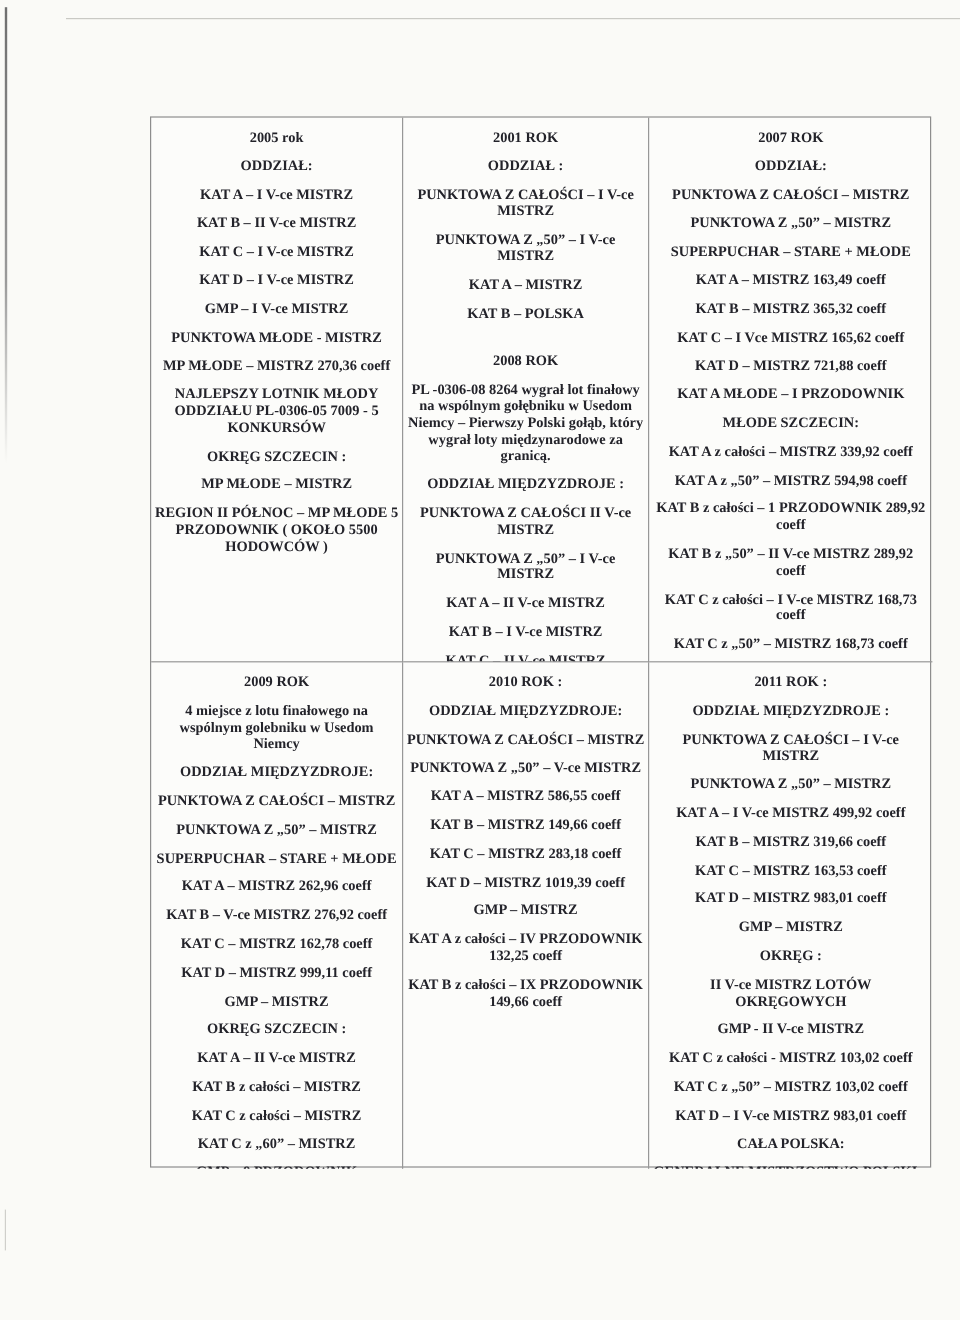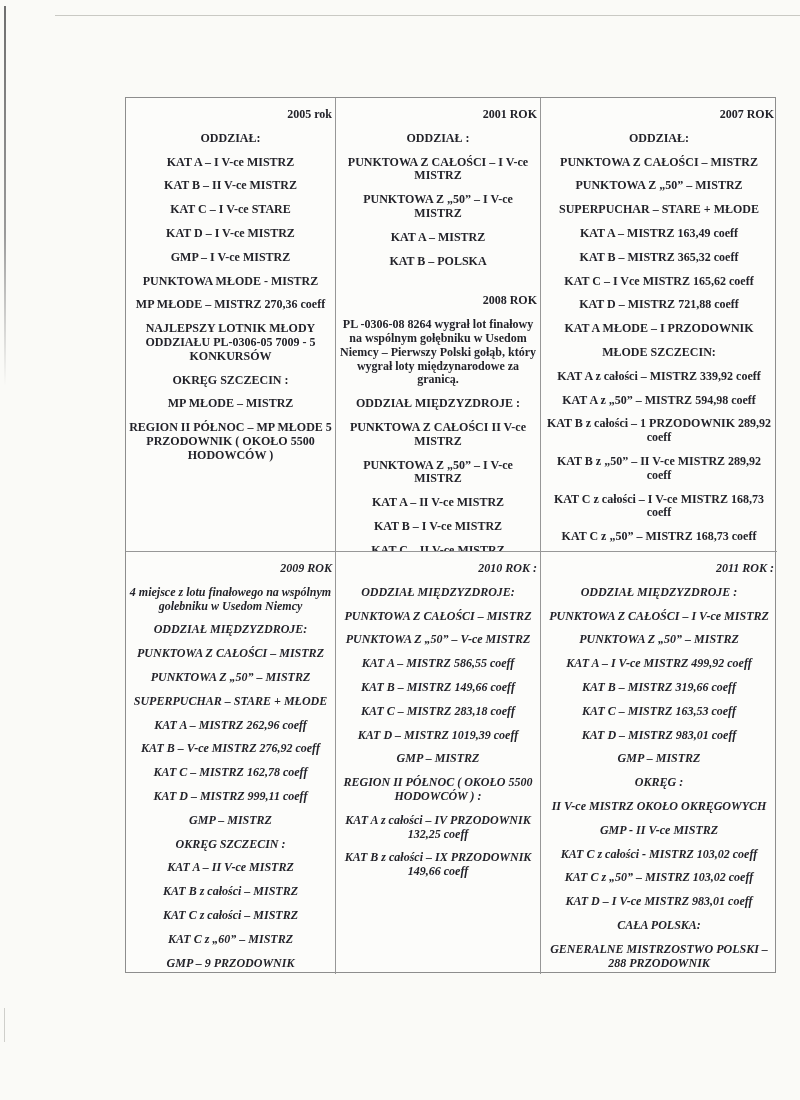--- a/index.html
+++ b/index.html
@@ -35,40 +35,40 @@
     box-sizing:border-box;
     padding:4px 3px;
     text-align:center;
     color:#23232a;
     font-weight:bold;
     font-size:12px;
     line-height:1.15;
     overflow:hidden;
   }
   .cell.last-col{border-right:none;}
-  .cell.last-row{border-bottom:none;font-style:italic;}
+  .cell.last-row{border-bottom:none;}
   .para{margin:10px 0;}
-  .para.header{margin-top:6px;text-align:right;}
+  .para.header{margin-top:6px;}
   .section + .section{margin-top:26px;}
 </style>
 </head>
 <body>
 
 <div class="scan-edge-left"></div>
 <div class="scan-edge-left-low"></div>
 <div class="scan-line-top"></div>
 
 <div class="results-table">
   <div class="cell">
       <div class="section">
         <div class="para header">2005 rok</div>
         <div class="para">ODDZIAŁ:</div>
         <div class="para">KAT A – I V-ce MISTRZ</div>
         <div class="para">KAT B – II V-ce MISTRZ</div>
-        <div class="para">KAT C – I V-ce STARE</div>
+        <div class="para">KAT C – I V-ce MISTRZ</div>
         <div class="para">KAT D – I V-ce MISTRZ</div>
         <div class="para">GMP – I V-ce MISTRZ</div>
         <div class="para">PUNKTOWA MŁODE - MISTRZ</div>
         <div class="para">MP MŁODE – MISTRZ 270,36 coeff</div>
         <div class="para">NAJLEPSZY LOTNIK MŁODY ODDZIAŁU PL-0306-05 7009 - 5 KONKURSÓW</div>
         <div class="para">OKRĘG SZCZECIN :</div>
         <div class="para">MP MŁODE – MISTRZ</div>
         <div class="para">REGION II PÓŁNOC – MP MŁODE 5 PRZODOWNIK ( OKOŁO 5500 HODOWCÓW )</div>
       </div>
     </div>
@@ -138,38 +138,37 @@
       <div class="section">
         <div class="para header">2010 ROK :</div>
         <div class="para">ODDZIAŁ MIĘDZYZDROJE:</div>
         <div class="para">PUNKTOWA Z CAŁOŚCI – MISTRZ</div>
         <div class="para">PUNKTOWA Z „50” – V-ce MISTRZ</div>
         <div class="para">KAT A – MISTRZ 586,55 coeff</div>
         <div class="para">KAT B – MISTRZ 149,66 coeff</div>
         <div class="para">KAT C – MISTRZ 283,18 coeff</div>
         <div class="para">KAT D – MISTRZ 1019,39 coeff</div>
         <div class="para">GMP – MISTRZ</div>
-        <div class="para">REGION II PÓŁNOC ( OKOŁO 5500 HODOWCÓW ) :</div>
         <div class="para">KAT A z całości – IV PRZODOWNIK 132,25 coeff</div>
         <div class="para">KAT B z całości – IX PRZODOWNIK 149,66 coeff</div>
       </div>
     </div>
   <div class="cell last-col last-row">
       <div class="section">
         <div class="para header">2011 ROK :</div>
         <div class="para">ODDZIAŁ MIĘDZYZDROJE :</div>
         <div class="para">PUNKTOWA Z CAŁOŚCI – I V-ce MISTRZ</div>
         <div class="para">PUNKTOWA Z „50” – MISTRZ</div>
         <div class="para">KAT A – I V-ce MISTRZ 499,92 coeff</div>
         <div class="para">KAT B – MISTRZ 319,66 coeff</div>
         <div class="para">KAT C – MISTRZ 163,53 coeff</div>
         <div class="para">KAT D – MISTRZ 983,01 coeff</div>
         <div class="para">GMP – MISTRZ</div>
         <div class="para">OKRĘG :</div>
-        <div class="para">II V-ce MISTRZ OKOŁO OKRĘGOWYCH</div>
+        <div class="para">II V-ce MISTRZ LOTÓW OKRĘGOWYCH</div>
         <div class="para">GMP - II V-ce MISTRZ</div>
         <div class="para">KAT C z całości - MISTRZ 103,02 coeff</div>
         <div class="para">KAT C z „50” – MISTRZ 103,02 coeff</div>
         <div class="para">KAT D – I V-ce MISTRZ 983,01 coeff</div>
         <div class="para">CAŁA POLSKA:</div>
         <div class="para">GENERALNE MISTRZOSTWO POLSKI – 288 PRZODOWNIK</div>
       </div>
     </div>
 </div>
 

